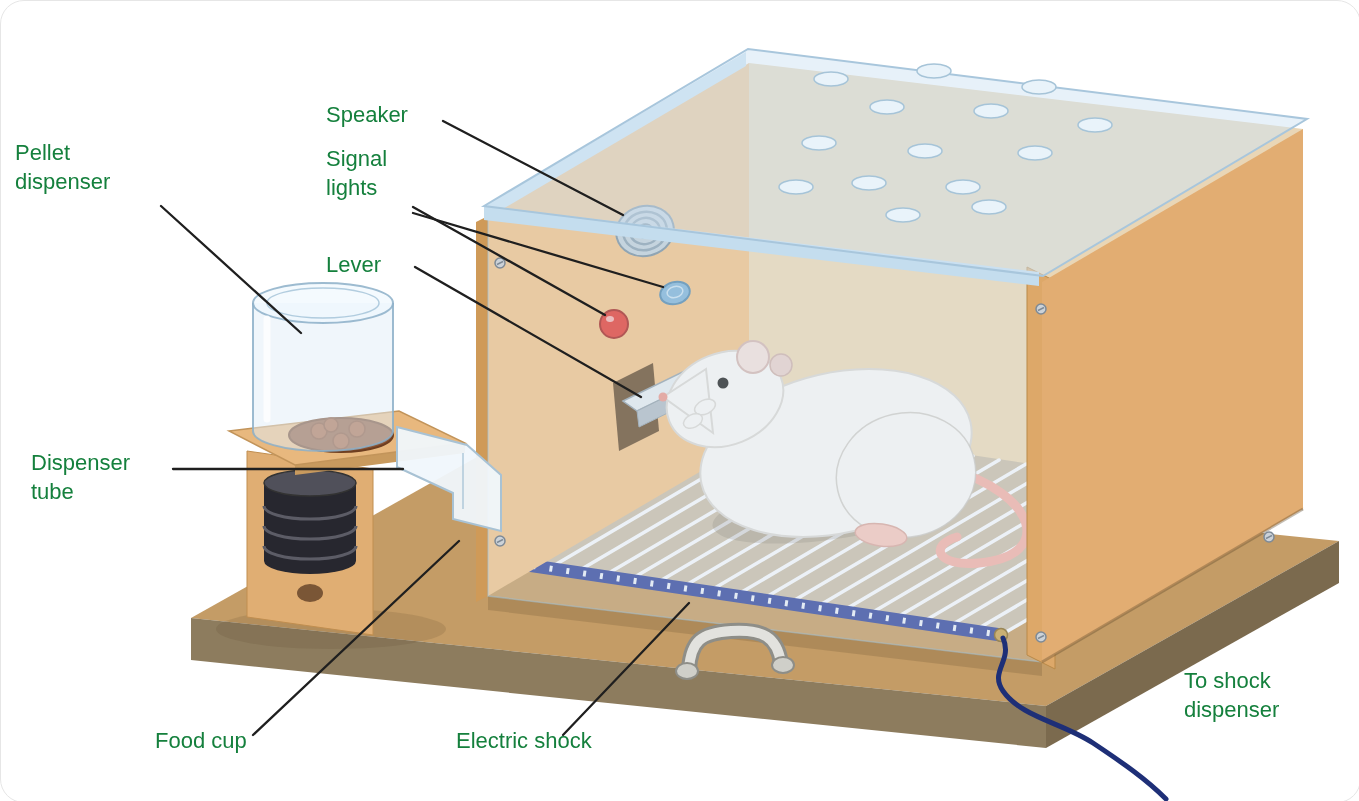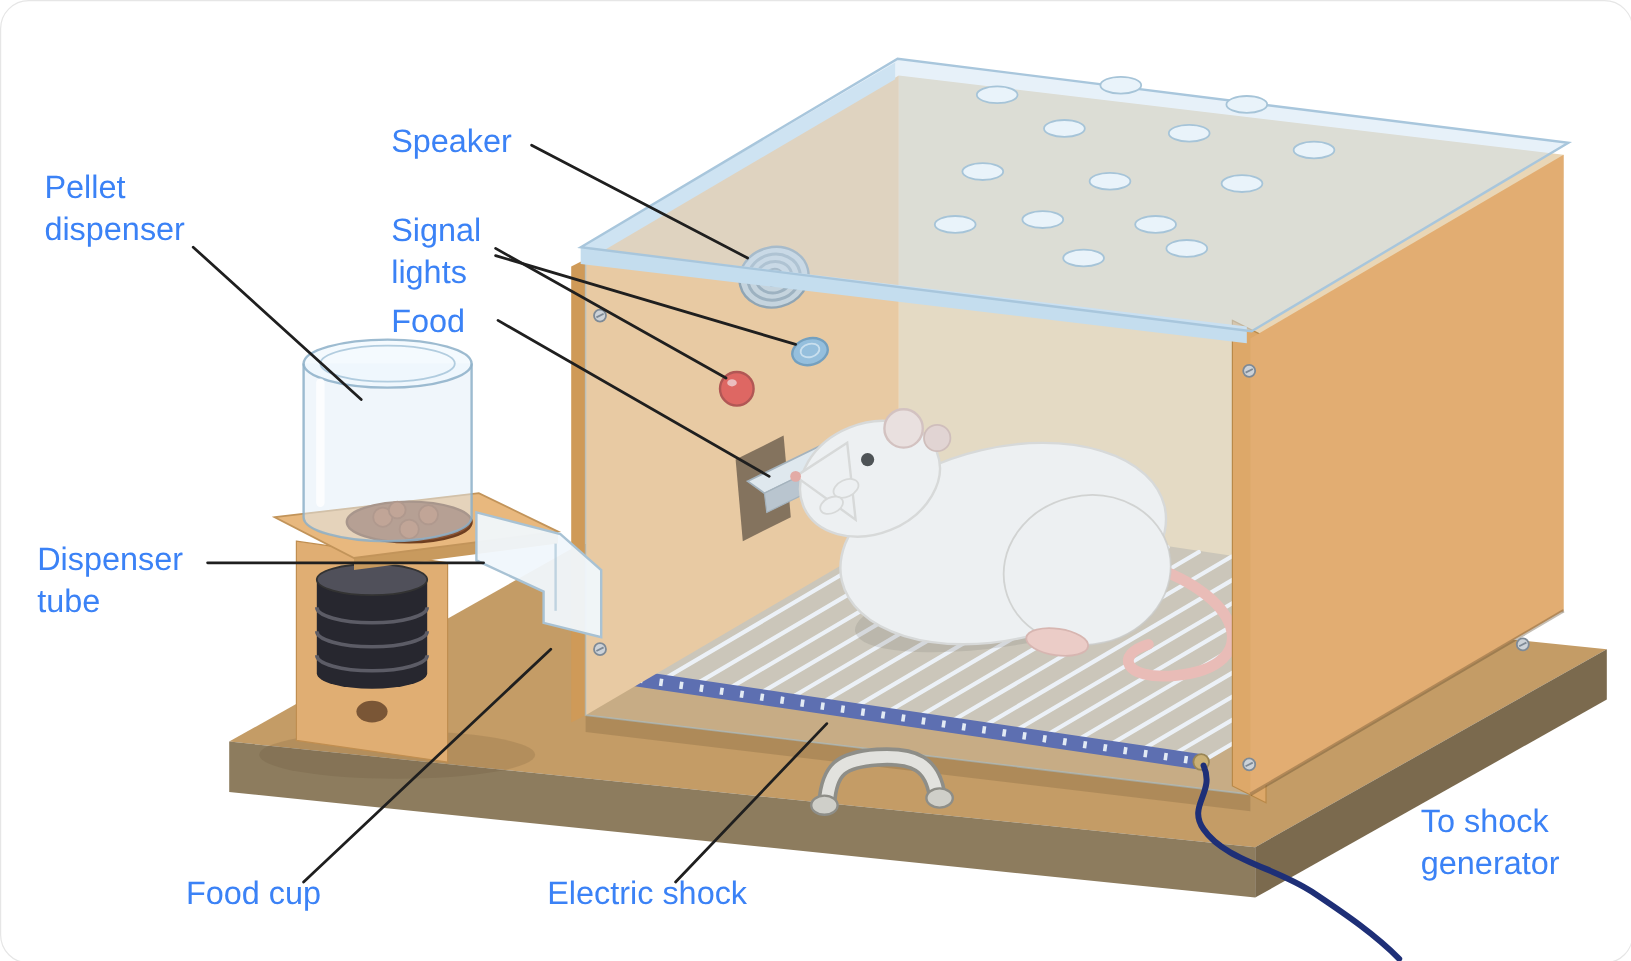--- a/index.html
+++ b/index.html
@@ -3,21 +3,21 @@
 <meta charset="utf-8">
 <style>
   html,body{margin:0;padding:0;background:#ffffff}
   .stage{
     position:relative;width:1359px;height:801px;background:#ffffff;
     border:1px solid #e6e6e6;border-radius:24px;overflow:hidden;
     font-family:"Liberation Sans",sans-serif;
   }
   .stage > svg{position:absolute;left:0;top:0}
   .label{
-    position:absolute;font-size:27px;line-height:1.3;color:#3b82f6;
+    position:absolute;font-size:22px;line-height:1.3;color:#15803d;
     white-space:pre-line;
   }
   .label.right{text-align:left}
 </style>
 </head>
 <body>
 
 <div class="stage">
 
 <svg width="1359" height="801" viewBox="0 0 1359 801">
@@ -199,27 +199,27 @@
     <line x1="412" y1="206" x2="604" y2="314"></line>
     <line x1="412" y1="212" x2="662" y2="286"></line>
     <line x1="414" y1="266" x2="640" y2="396"></line>
     <line x1="172" y1="468" x2="402" y2="468"></line>
     <line x1="252" y1="734" x2="458" y2="540"></line>
     <line x1="562" y1="734" x2="688" y2="602"></line>
   </g>
 </svg>
 
   <div>
-    <div class="label" style="left:36px; top:138px">Pellet
+    <div class="label" style="left:14px; top:138px">Pellet
 dispenser</div>
     <div class="label" style="left:325px; top:100px">Speaker</div>
-    <div class="label" style="left:325px; top:174px">Signal
+    <div class="label" style="left:325px; top:144px">Signal
 lights</div>
-    <div class="label" style="left:325px; top:250px">Food</div>
+    <div class="label" style="left:325px; top:250px">Lever</div>
     <div class="label" style="left:30px; top:448px">Dispenser
 tube</div>
     <div class="label" style="left:154px; top:726px">Food cup</div>
     <div class="label" style="left:455px; top:726px">Electric shock</div>
     <div class="label right" style="left:1183px; top:666px">To shock
-generator</div>
+dispenser</div>
   </div>
 
 </div>
 
 </body></html>

